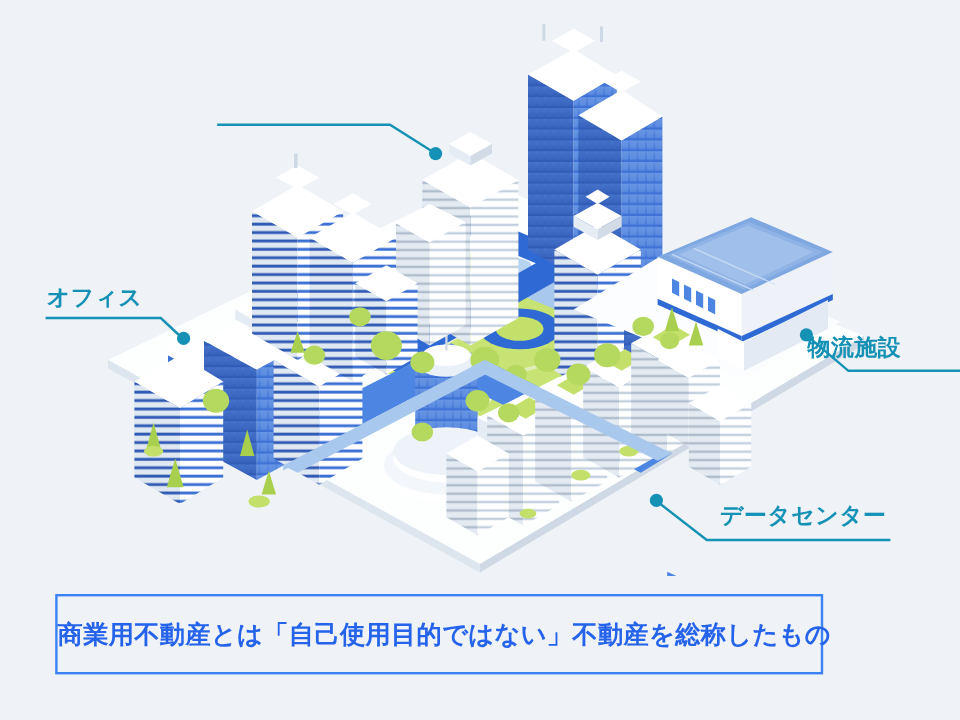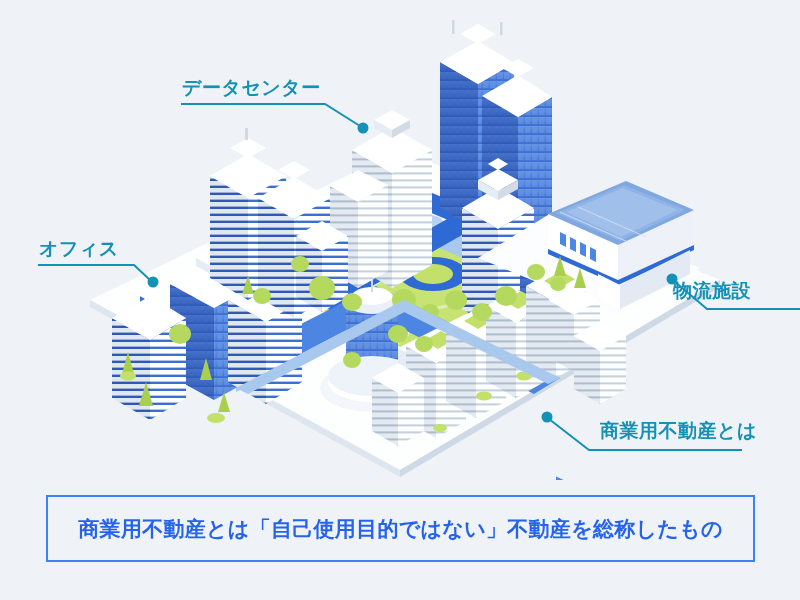--- a/index.html
+++ b/index.html
@@ -15,24 +15,24 @@
   .callout{position:absolute;}
   .callout .lbl{
     position:absolute;white-space:nowrap;
     font-weight:bold;letter-spacing:.5px;
     font-size:19px;line-height:1;
   }
   .callout svg{position:absolute;overflow:visible;}
 
   
   #caption-box{
-    position:absolute;left:46px;top:495px;width:709px;height:67px;
+    position:absolute;left:46px;top:495px;width:640px;height:67px;
     box-sizing:border-box;
     border:2px solid #3b82f6;background:#eff3f7;
-    display:flex;align-items:center;justify-content:center;
+    display:flex;align-items:center;justify-content:flex-start;
   }
   #caption-text{
     font-size:21px;font-weight:bold;color:#2563eb;
     letter-spacing:.3px;white-space:nowrap;
   }
 </style>
 </head>
 <body>
 
 <div id="stage">
@@ -359,21 +359,20 @@
 
       <g>
         <polygon points="236,388 404,300 416,306 248,394" fill="#a9c8ee"></polygon>
         <polygon points="404,300 560,378 548,384 392,306" fill="#a9c8ee"></polygon>
       </g>
 
     </g>
   </svg>
 
   <div class="callout" style="left:0;top:0;width:800px;height:600px;">
-    <span class="lbl" style="left:182px;top:78px;color:#1591b5;">データセンター</span>
     <svg width="800" height="600">
       <polyline points="181,104 325,104 360,126" fill="none" stroke="#1591b5" stroke-width="2"></polyline>
       <circle cx="363" cy="128" r="5.5" fill="#1591b5"></circle>
     </svg>
   </div>
 
   <div class="callout" style="left:0;top:0;width:800px;height:600px;margin-top:17px;">
     <span class="lbl" style="left:39px;top:222px;color:#1591b5;">オフィス</span>
     <svg width="800" height="600">
       <polyline points="38,248 134,248 150,263" fill="none" stroke="#1591b5" stroke-width="2"></polyline>
@@ -383,21 +382,21 @@
 
   <div class="callout" style="left:0;top:0;width:800px;height:479px;padding-left:40px;">
     <span class="lbl" style="left:673px;top:281px;color:#1591b5;">物流施設</span>
     <svg width="800" height="600">
       <polyline points="634,281 667,309 765,309" fill="none" stroke="#1591b5" stroke-width="2"></polyline>
       <circle cx="632" cy="279" r="5.5" fill="#1591b5"></circle>
     </svg>
   </div>
 
   <div class="callout" style="left:0;top:0;width:800px;height:600px;">
-    <span class="lbl" style="left:600px;top:421px;color:#1591b5;">商業用不動産とは</span>
+    <span class="lbl" style="left:600px;top:421px;color:#1591b5;">データセンター</span>
     <svg width="800" height="600">
       <polyline points="549,419 589,450 742,450" fill="none" stroke="#1591b5" stroke-width="2"></polyline>
       <circle cx="547" cy="417" r="5.5" fill="#1591b5"></circle>
     </svg>
   </div>
 
   <div id="caption-box">
     <span id="caption-text">商業用不動産とは「自己使用目的ではない」不動産を総称したもの</span>
   </div>
 

